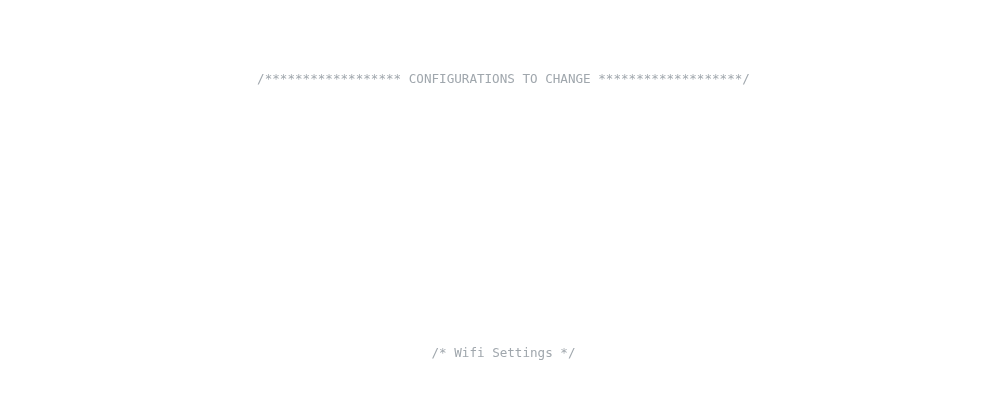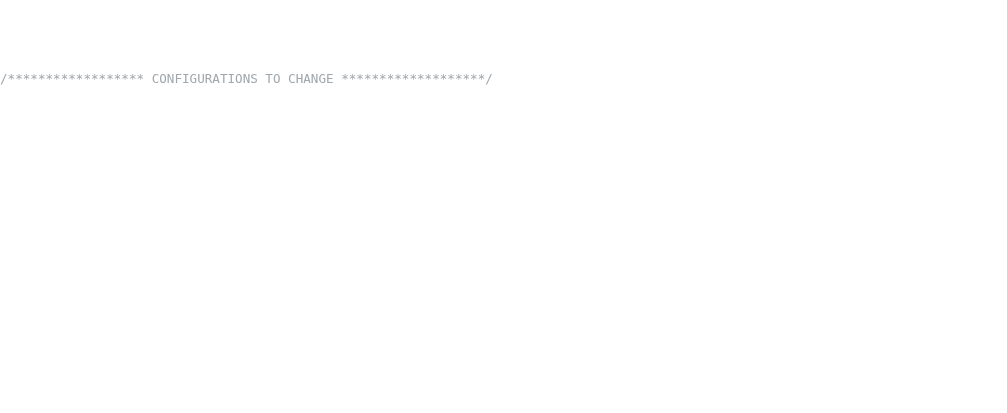--- a/index.html
+++ b/index.html
@@ -31,20 +31,21 @@
     font-family: "DejaVu Sans Mono", "Liberation Mono", monospace;
     font-size: 12.6px;
     line-height: 16.1px;
     letter-spacing: 0px;
     -webkit-font-smoothing: antialiased;
   }
   .line {
     height: 16.1px;
     white-space: pre;
     position: relative;
+    text-align: center;
   }
   
   .cmt     { color: #a0a7ad; }
 </style>
 </head>
 <body>
 
 <div id="editor">
   <div class="code-surface">
 
@@ -53,20 +54,21 @@
 
     
     <div class="line"> </div>
 
     
 
     
     <div class="line"> </div>
 
     
+    <div class="line"><span class="cmt">/* Wifi Settings */</span></div>
 
     
     
 
     
     
 
     
     
 

